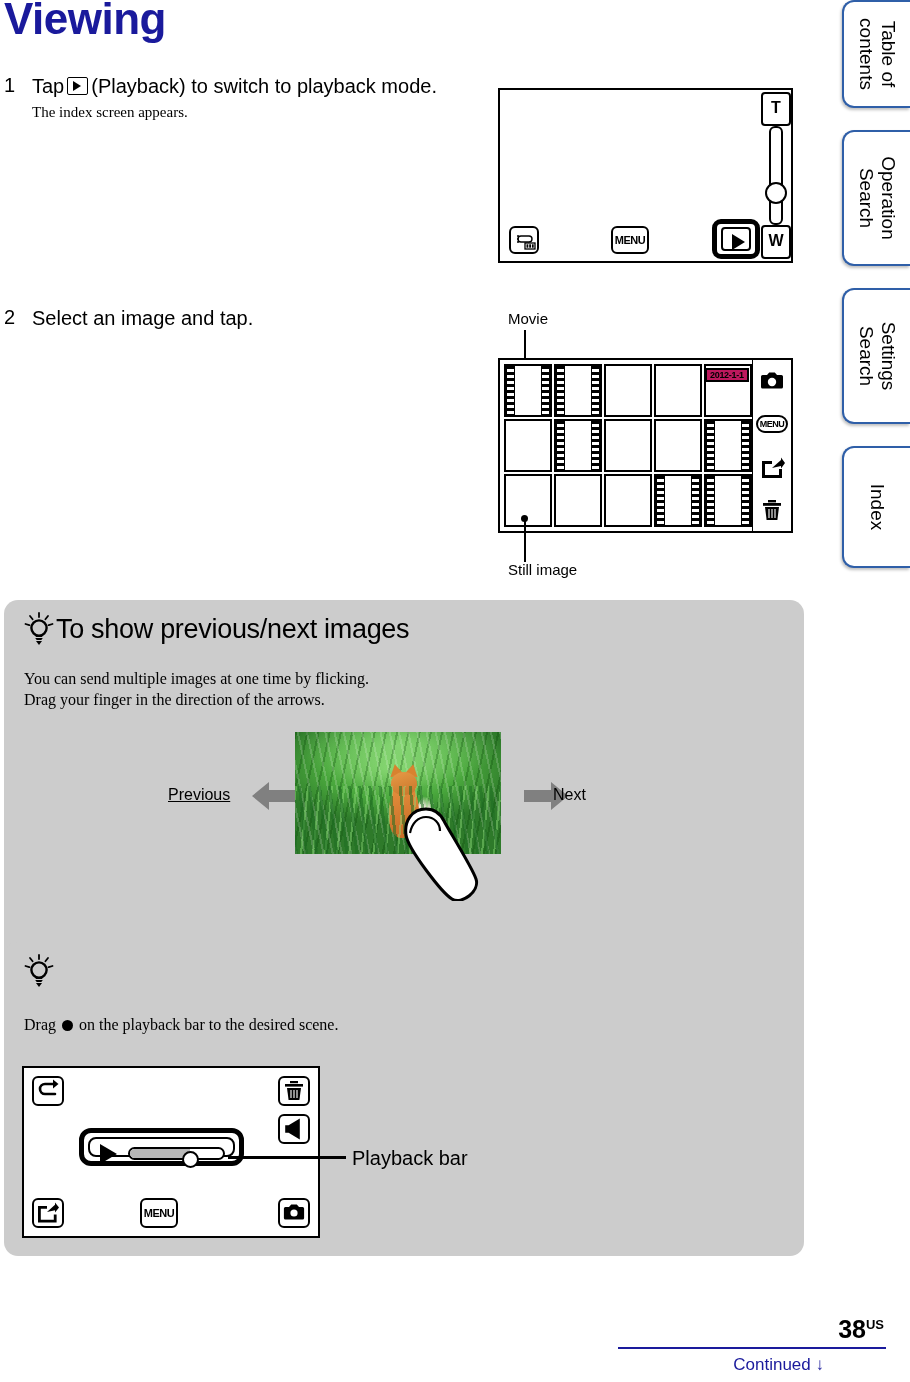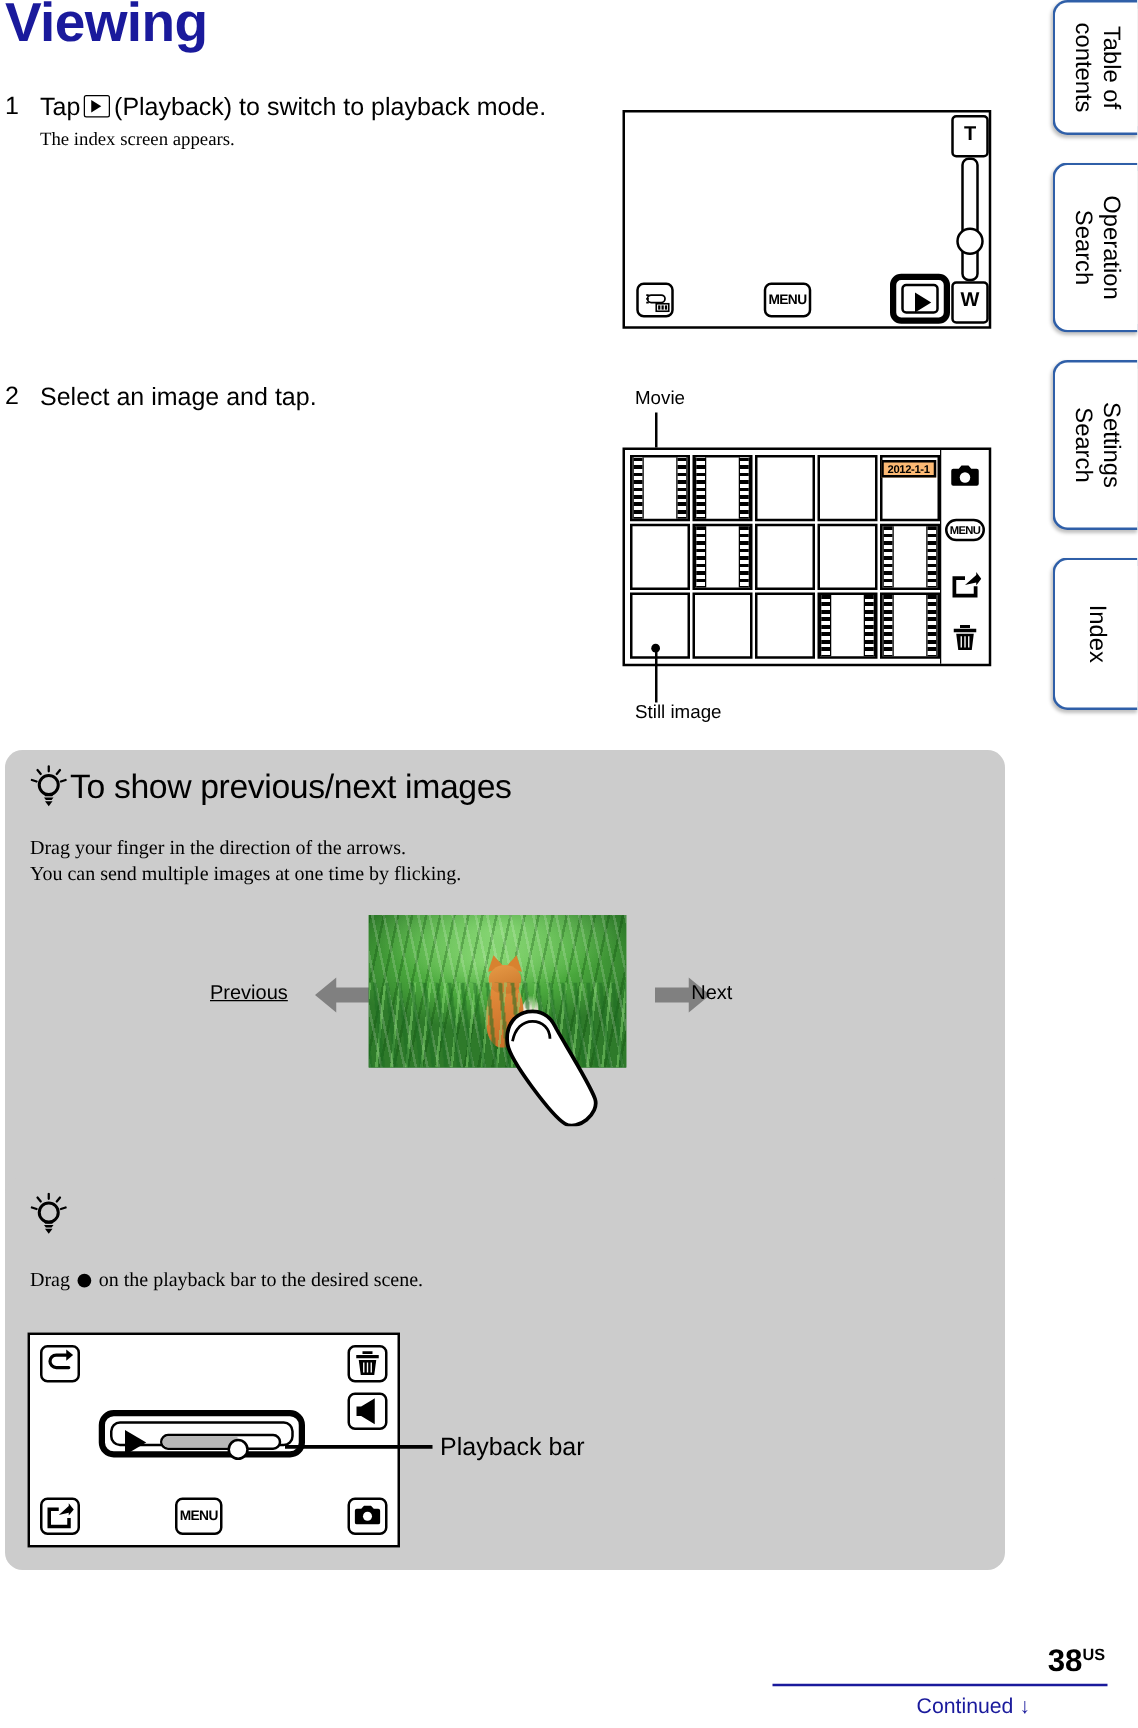--- a/index.html
+++ b/index.html
@@ -137,21 +137,21 @@
   .thumb.movie::before, .thumb.movie::after {
     content: ""; position: absolute; top: 0; bottom: 0; width: 7px;
     background:
       repeating-linear-gradient(to bottom, #000 0 3px, #fff 3px 6px);
     border-right: 1px solid #000; border-left: 1px solid #000;
   }
   .thumb.movie::before { left: 0; }
   .thumb.movie::after  { right: 0; }
   #date-stamp {
     position: absolute; left: 205px; top: 8px;
-    border: 2px solid #000; background: #fdba74;
+    border: 2px solid #000; background: #be185d;
     font-size: 9px; font-weight: bold; padding: 0 3px;
     letter-spacing: -0.3px; z-index: 5;
   }
   #idx-side {
     position: absolute; right: 0; top: 0; bottom: 0; width: 38px;
     border-left: 1px solid #000;
   }
   .idx-ico { position: absolute; left: 6px; width: 26px; height: 22px; }
   #idx-ico-cam   { top: 10px; }
   #idx-ico-menu  { top: 55px; width: 32px; left: 3px; height: 18px;
@@ -436,22 +436,22 @@
 <div class="callout-label" id="lbl-still">Still image</div>
 
 <div class="tipbox" id="tip1">
   <svg class="bulb" viewBox="0 0 30 34">
     <path d="M15 1 v4 M6 4 l2.6 3.2 M24 4 l-2.6 3.2 M1.5 12 l3.8 1.2 M28.5 12 l-3.8 1.2" stroke="#000" stroke-width="1.8" stroke-linecap="round"></path>
     <circle cx="15" cy="16" r="7.6" fill="none" stroke="#000" stroke-width="2.4"></circle>
     <path d="M10.6 23 h8.8 l-1.6 2 h-5.6 z M11.2 26 h7.6 l-1.5 2 h-4.6 z M12 29 h6 l-3 4 z" fill="#000"></path>
   </svg>
   <div class="tip-head">To show previous/next images</div>
   <div class="tip-body" id="tip1-body">
+    <div>You can send multiple images at one time by flicking.</div>
     <div>Drag your finger in the direction of the arrows.</div>
-    <div>You can send multiple images at one time by flicking.</div>
   </div>
 </div>
 
 <div class="arrow-lbl" id="lbl-prev">Previous</div>
 <svg class="fat-arrow" id="arrow-left" viewBox="0 0 44 34">
   <path d="M0 17 L17 3 v8 h27 v12 h-27 v8 z" fill="#808080"></path>
 </svg>
 
 <div id="swipe-photo">
   <div class="blur"></div>

